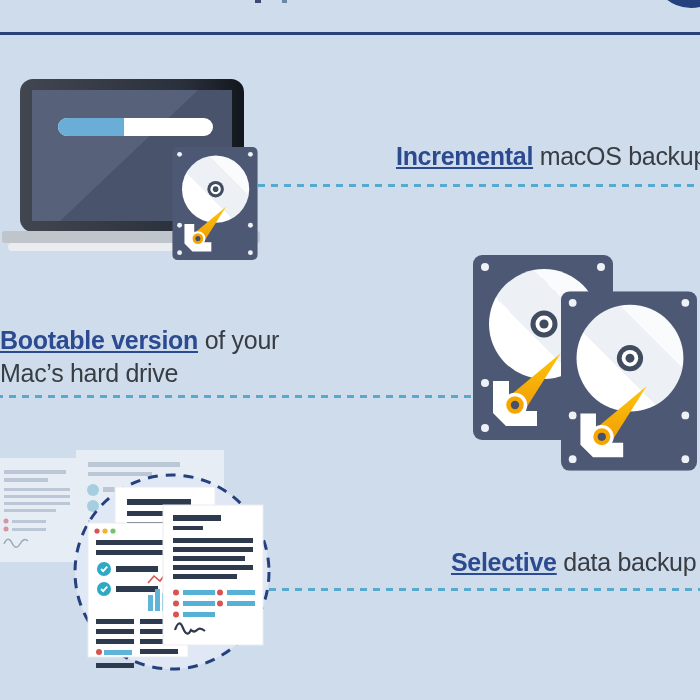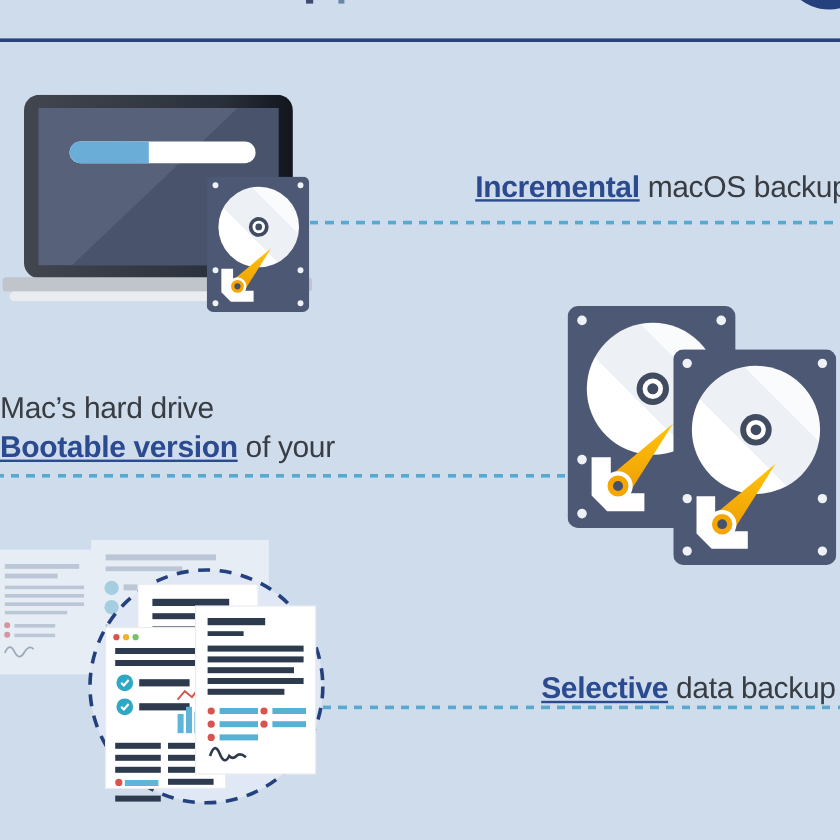--- a/index.html
+++ b/index.html
@@ -15,21 +15,21 @@
   .dash{position:absolute;height:3px;
         background:repeating-linear-gradient(90deg,#58a9cf 0 7px,transparent 7px 13px);}
   .dash1{left:258px;top:184px;width:442px;}
   .dash2{left:-4px;top:395px;width:477px;}
   .dash3{left:269px;top:588px;width:431px;}
   .lbl{position:absolute;font-size:25px;line-height:30px;color:#383c43;white-space:nowrap;
        letter-spacing:-0.3px;}
   .lbl b{color:#2b4a8f;font-weight:700;text-decoration:underline;}
   .lbl-incremental{left:396px;top:141px;}
   .lbl-bootable{left:0px;top:324px;line-height:33px;}
-  .lbl-selective{left:451px;top:547px;margin-top:12px;}
+  .lbl-selective{left:451px;top:547px;}
   svg{display:block;}
 </style>
 </head>
 <body>
 
 <div class="stage">
 
   <svg width="0" height="0" style="position:absolute" aria-hidden="true">
     <defs>
       <linearGradient id="platterGrad" x1="0" y1="1" x2="1" y2="0">
@@ -223,21 +223,21 @@
       </g>
       <path d="M12,125 q4,-12 8,-2 t8,2 q3,3 6,0 t8,1" stroke="#2e3a4d" stroke-width="2.2" fill="none"></path>
     </g>
   </svg>
 
   <div class="lbl lbl-incremental">
     <b>Incremental</b><span> macOS backup</span>
   </div>
 
   <div class="lbl lbl-bootable">
+    <div><b>Bootable version</b><span> of your</span></div>
     <div>Mac’s hard drive</div>
-    <div><b>Bootable version</b><span> of your</span></div>
   </div>
 
   <div class="lbl lbl-selective">
     <b>Selective</b><span> data backup</span>
   </div>
 
 </div>
 
 </body></html>

